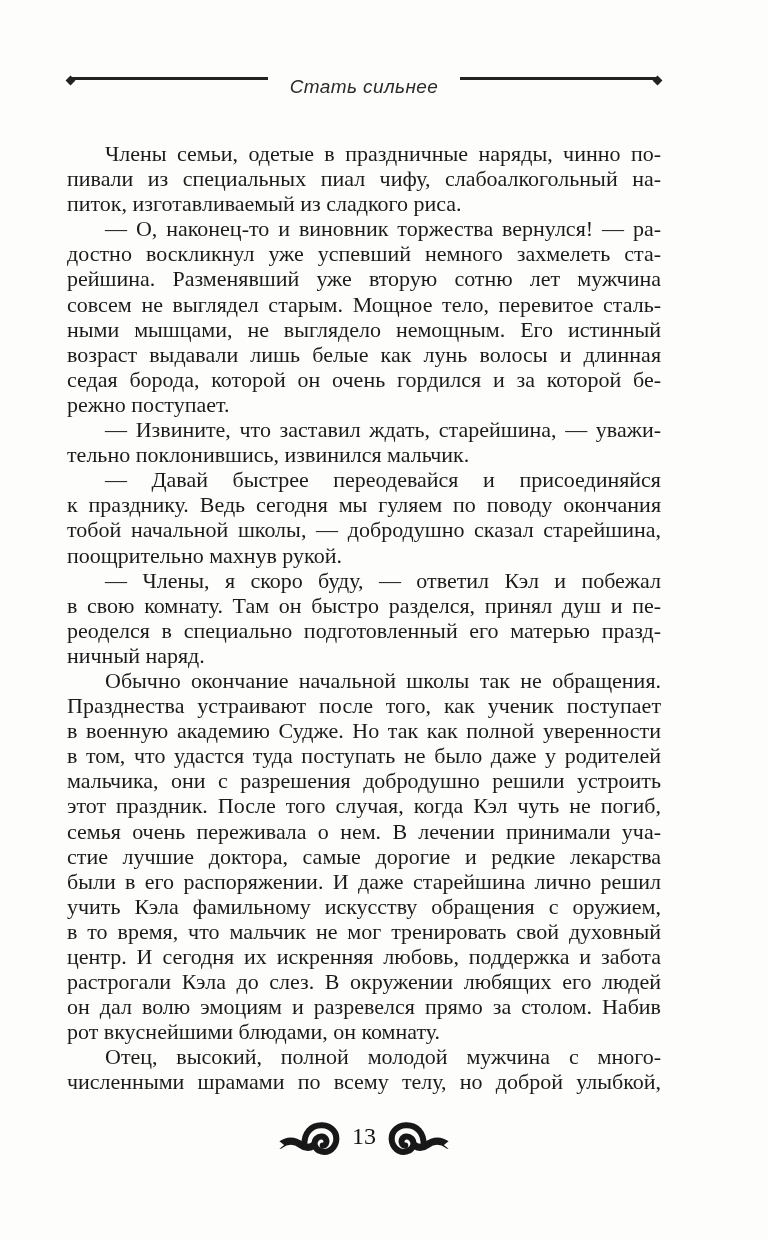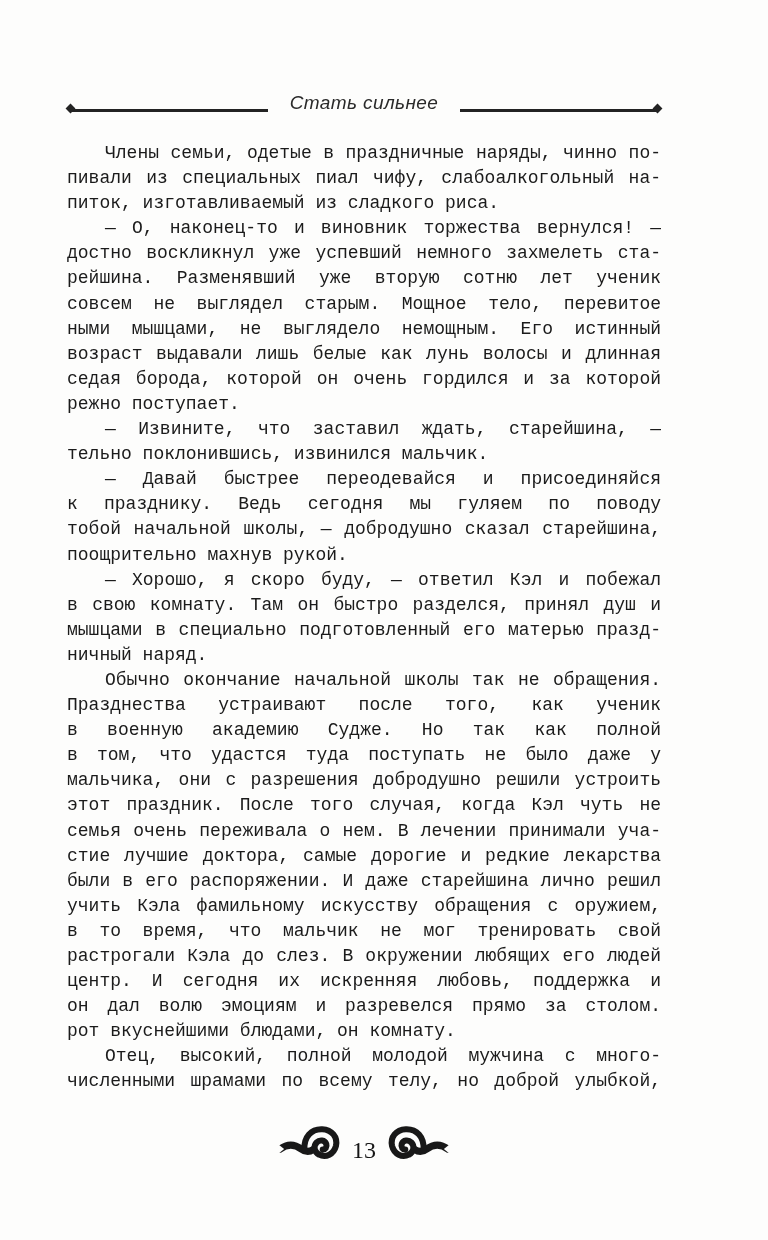--- a/index.html
+++ b/index.html
@@ -7,58 +7,57 @@
     position:relative;
     width:768px;height:1240px;
     margin:0 auto;
     background:#fdfdfc;
     color:#1b1b1b;
     font-family:"Liberation Serif", serif;
     overflow:hidden;
   }
   
   .header{
-    position:absolute;left:67px;top:93px;width:594px;
-    display:flex;align-items:flex-end;
+    position:absolute;left:67px;top:77px;width:594px;
+    display:flex;align-items:flex-start;
   }
   .header .diamond{
     width:7px;height:7px;background:#232323;
     transform:rotate(45deg);flex:0 0 auto;
   }
   .header .rule{flex:1;height:3px;background:#232323;margin:0 -2px;}
   .header .title{
     font-family:"Liberation Sans", sans-serif;
     font-style:italic;
     font-size:19px;
     line-height:19px;
     color:#2a2a2a;
     padding:0 24px;
     white-space:nowrap;
     letter-spacing:.4px;
     flex:0 0 auto;
   }
   
   .body-text{
     position:absolute;left:67px;top:141px;width:594px;
-    font-size:18px;
+    font-size:22px;
     line-height:25.1px;
-    font-family:Liberation Mono, monospace;
   }
   .line{
     text-align:justify;
     text-align-last:justify;
     height:25.1px;
     overflow:hidden;
   }
   .line.indent{text-indent:38px;}
   .line.last{text-align-last:left;}
   
   .footer{
     position:absolute;left:67px;top:1114px;width:594px;height:52px;
-    display:flex;align-items:flex-end;justify-content:center;gap:9px;
+    display:flex;align-items:center;justify-content:center;gap:9px;
   }
   .ornament{width:66px;height:44px;flex:0 0 auto;}
   .ornament.flip{transform:scaleX(-1);}
   .page-number{
     font-size:24px;
     line-height:24px;
     color:#151515;
     padding:0 2px;
     transform:translateY(-4px);
   }
@@ -78,57 +77,57 @@
 
   <div class="body-text">
       <div>
         <div class="line indent">Члены семьи, одетые в праздничные наряды, чинно по-</div>
         <div class="line">пивали из специальных пиал чифу, слабоалкогольный на-</div>
         <div class="line last">питок, изготавливаемый из сладкого риса.</div>
       </div>
       <div>
         <div class="line indent">— О, наконец-то и виновник торжества вернулся! — ра-</div>
         <div class="line">достно воскликнул уже успевший немного захмелеть ста-</div>
-        <div class="line">рейшина. Разменявший уже вторую сотню лет ученик</div>
+        <div class="line">рейшина. Разменявший уже вторую сотню лет мужчина</div>
         <div class="line">совсем не выглядел старым. Мощное тело, перевитое сталь-</div>
         <div class="line">ными мышцами, не выглядело немощным. Его истинный</div>
         <div class="line">возраст выдавали лишь белые как лунь волосы и длинная</div>
         <div class="line">седая борода, которой он очень гордился и за которой бе-</div>
         <div class="line last">режно поступает.</div>
       </div>
       <div>
         <div class="line indent">— Извините, что заставил ждать, старейшина, — уважи-</div>
         <div class="line last">тельно поклонившись, извинился мальчик.</div>
       </div>
       <div>
         <div class="line indent">— Давай быстрее переодевайся и присоединяйся</div>
         <div class="line">к празднику. Ведь сегодня мы гуляем по поводу окончания</div>
         <div class="line">тобой начальной школы, — добродушно сказал старейшина,</div>
         <div class="line last">поощрительно махнув рукой.</div>
       </div>
       <div>
-        <div class="line indent">— Хорошо, я скоро буду, — ответил Кэл и побежал</div>
+        <div class="line indent">— Члены, я скоро буду, — ответил Кэл и побежал</div>
         <div class="line">в свою комнату. Там он быстро разделся, принял душ и пе-</div>
-        <div class="line">мышцами в специально подготовленный его матерью празд-</div>
+        <div class="line">реоделся в специально подготовленный его матерью празд-</div>
         <div class="line last">ничный наряд.</div>
       </div>
       <div>
         <div class="line indent">Обычно окончание начальной школы так не обращения.</div>
         <div class="line">Празднества устраивают после того, как ученик поступает</div>
         <div class="line">в военную академию Судже. Но так как полной уверенности</div>
         <div class="line">в том, что удастся туда поступать не было даже у родителей</div>
         <div class="line">мальчика, они с разрешения добродушно решили устроить</div>
         <div class="line">этот праздник. После того случая, когда Кэл чуть не погиб,</div>
         <div class="line">семья очень переживала о нем. В лечении принимали уча-</div>
         <div class="line">стие лучшие доктора, самые дорогие и редкие лекарства</div>
         <div class="line">были в его распоряжении. И даже старейшина лично решил</div>
         <div class="line">учить Кэла фамильному искусству обращения с оружием,</div>
         <div class="line">в то время, что мальчик не мог тренировать свой духовный</div>
+        <div class="line">центр. И сегодня их искренняя любовь, поддержка и забота</div>
         <div class="line">растрогали Кэла до слез. В окружении любящих его людей</div>
-        <div class="line">центр. И сегодня их искренняя любовь, поддержка и забота</div>
         <div class="line">он дал волю эмоциям и разревелся прямо за столом. Набив</div>
         <div class="line last">рот вкуснейшими блюдами, он комнату.</div>
       </div>
       <div>
         <div class="line indent">Отец, высокий, полной молодой мужчина с много-</div>
         <div class="line">численными шрамами по всему телу, но доброй улыбкой,</div>
       </div>
     </div>
 
   <div class="footer">

